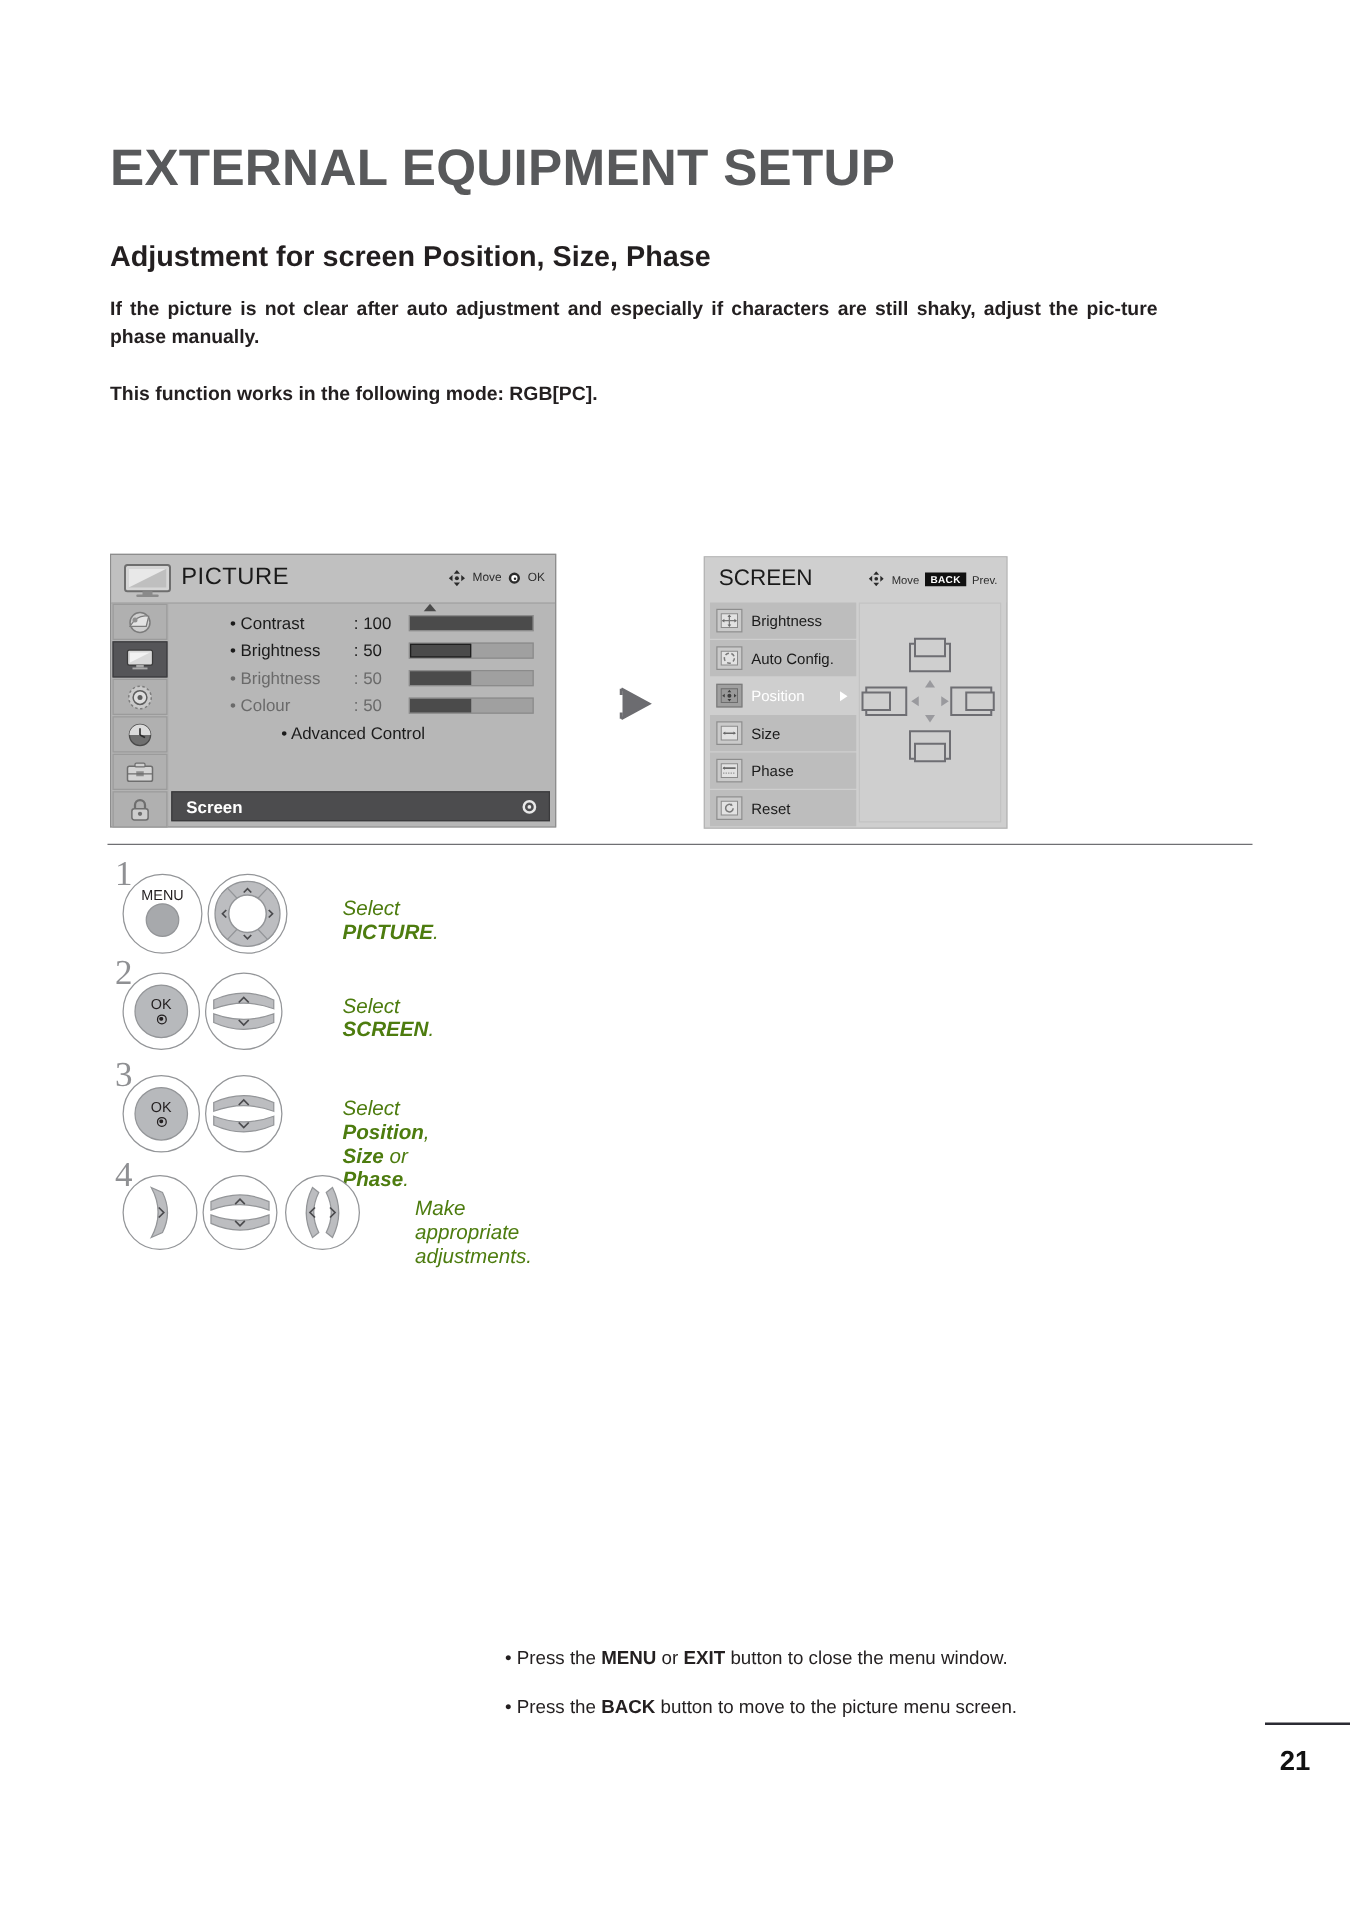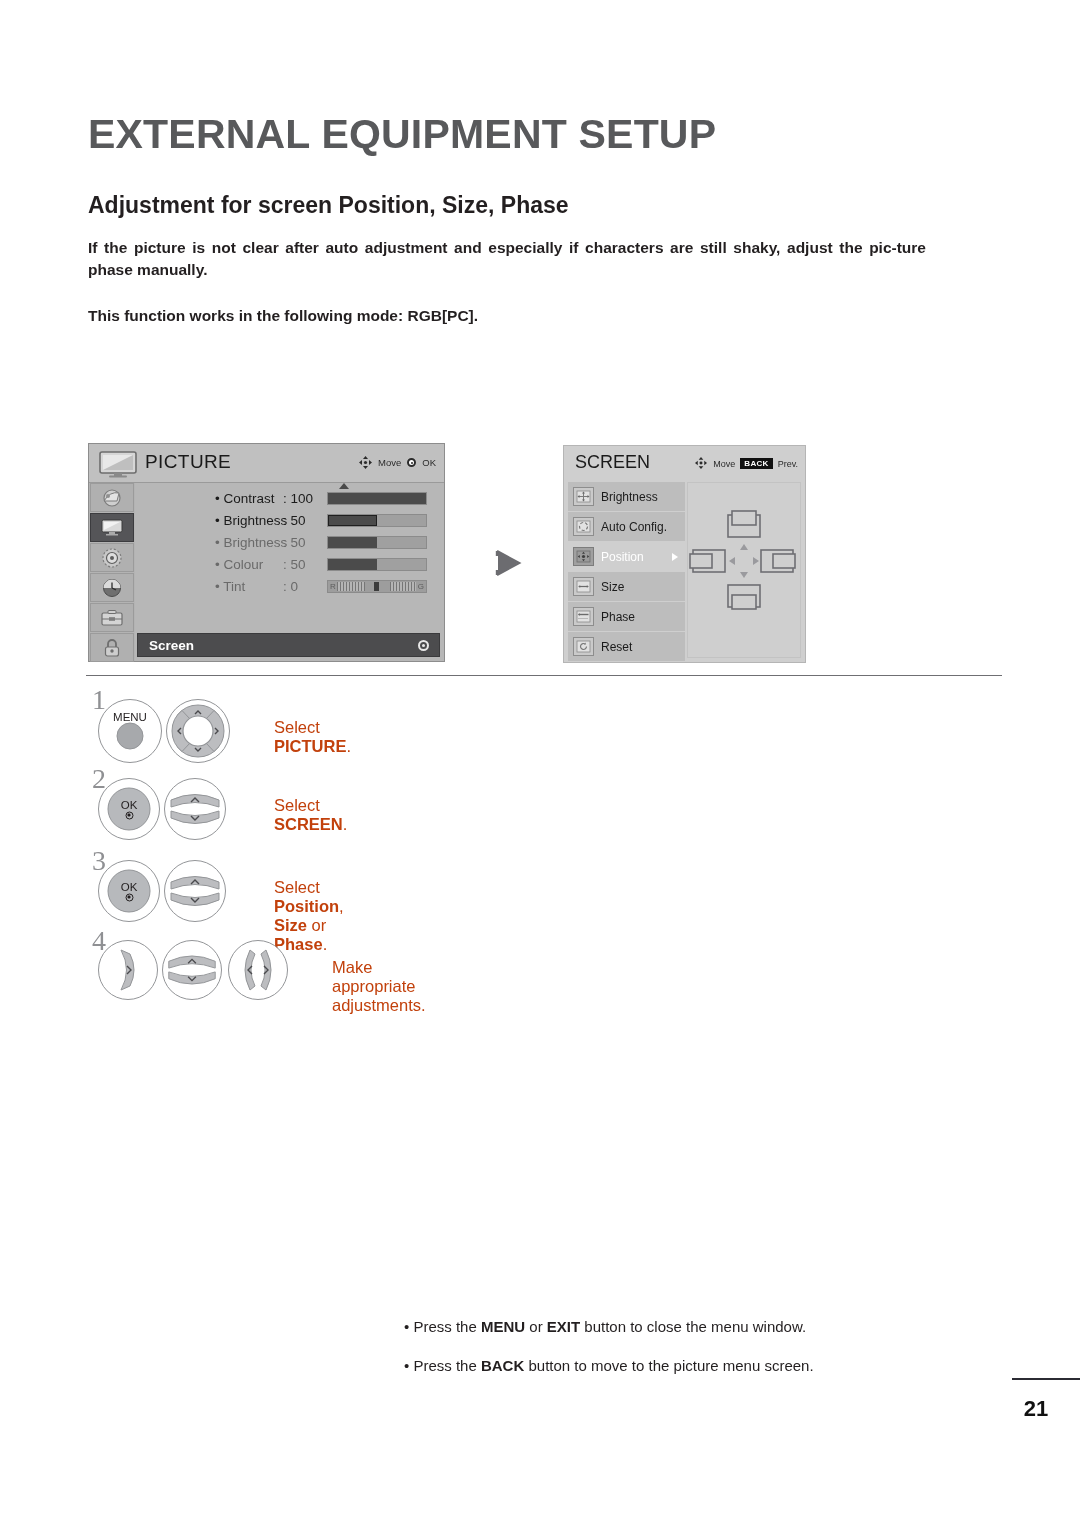--- a/index.html
+++ b/index.html
@@ -85,21 +85,21 @@
     background:#b7b7b7;
   }
   .pic-list{
     position:absolute; left:0; top:4px; right:4px;
   }
   .pic-row{
     height:22px; display:flex; align-items:center;
     font-size:13.5px;
   }
   .pic-row .name{
-    width:148px; text-align:left; padding-left:80px;
+    width:148px; text-align:left; padding-left:49px;
     color:#1b1b1b; white-space:nowrap;
   }
   .pic-row.dim .name, .pic-row.dim .val{ color:#6a6a6a; }
   .pic-row .val{ width:44px; color:#1b1b1b; font-size:13.5px; }
   .bar{
     width:100px; height:13px; background:#a0a0a0;
     border:1px solid #8b8b8b; position:relative;
   }
   .bar > i{ position:absolute; left:0; top:0; bottom:0; background:#4b4b4b; display:block; }
   .bar.full > i{ border:none; }
@@ -204,21 +204,21 @@
   
   .step{ position:absolute; left:96px; }
   .step-num{
     position:absolute; left:-4px; top:-12px;
     font-size:28px; color:#8f9093; font-family:"Liberation Serif", serif;
   }
   .btn-circle{
     position:absolute; border-radius:50%; border:1.5px solid #939598; background:#fff;
   }
   .step-text{
-    position:absolute; font-size:16.5px; color:#c2410c;
+    position:absolute; font-size:16.5px; color:#4d7c0f;font-style:italic;
   }
   .step-text b{ font-weight:bold; }
   .menu-dot{
     position:absolute; left:50%; top:58%; transform:translate(-50%,-50%);
     width:27px;height:27px;border-radius:50%; background:#a7a9ac; border:1px solid #939598;
   }
   .menu-lbl{
     position:absolute; left:50%; top:11px; transform:translateX(-50%);
     font-size:11.5px; color:#231f20; white-space:nowrap;
   }
@@ -358,32 +358,24 @@
       </div>
 
       <div class="pic-row dim">
         <span class="name">• Colour</span>
         <span class="val">: 50</span>
         <span class="bar">
             <i style="width:50%"></i>
           </span>
       </div>
 
-      <div class="pic-row dim">
-        <span class="name">• Tint</span>
-        <span class="val">: 0</span>
-        <span class="tint-bar">
-          <span class="rg" style="left:2px">R</span>
-          <span class="tint-hatch" style="left:9px;width:28px"></span>
-          <span class="tint-knob"></span>
-          <span class="tint-hatch" style="left:62px;width:26px"></span>
-          <span class="rg" style="right:2px">G</span>
-        </span>
-      </div>
-
+
+      <div class="pic-row plain-row">
+        <span class="name" style="width:auto">• Advanced Control</span>
+      </div>
 
     </div>
 
     <div class="screen-row">
       <span class="txt">Screen</span>
       <span class="radio"></span>
     </div>
   </div>
 </div>
 

